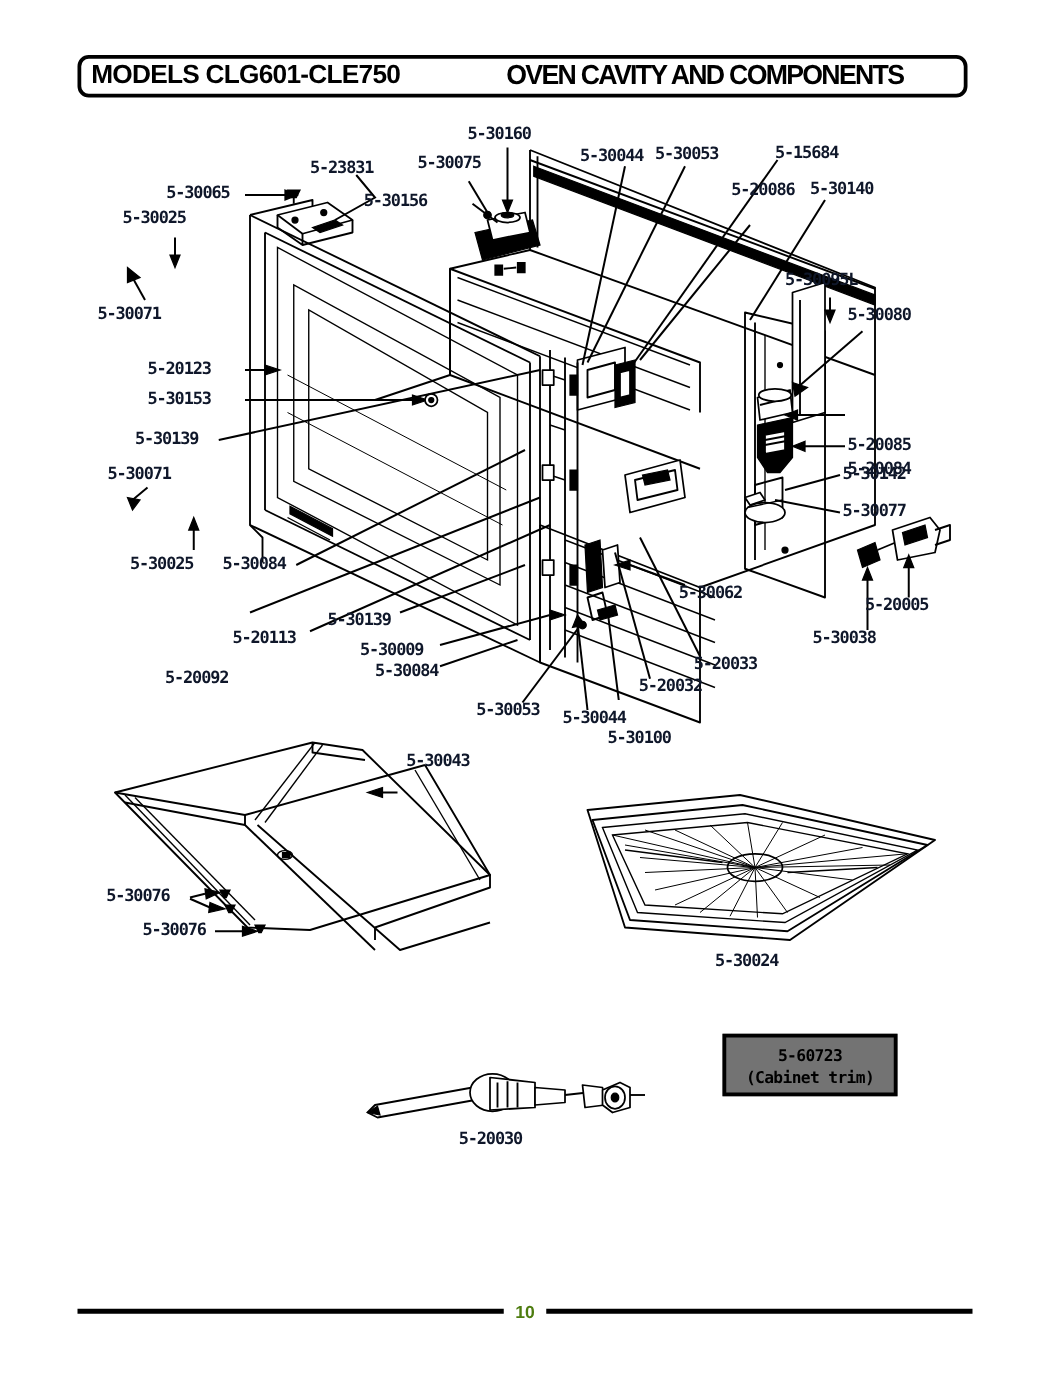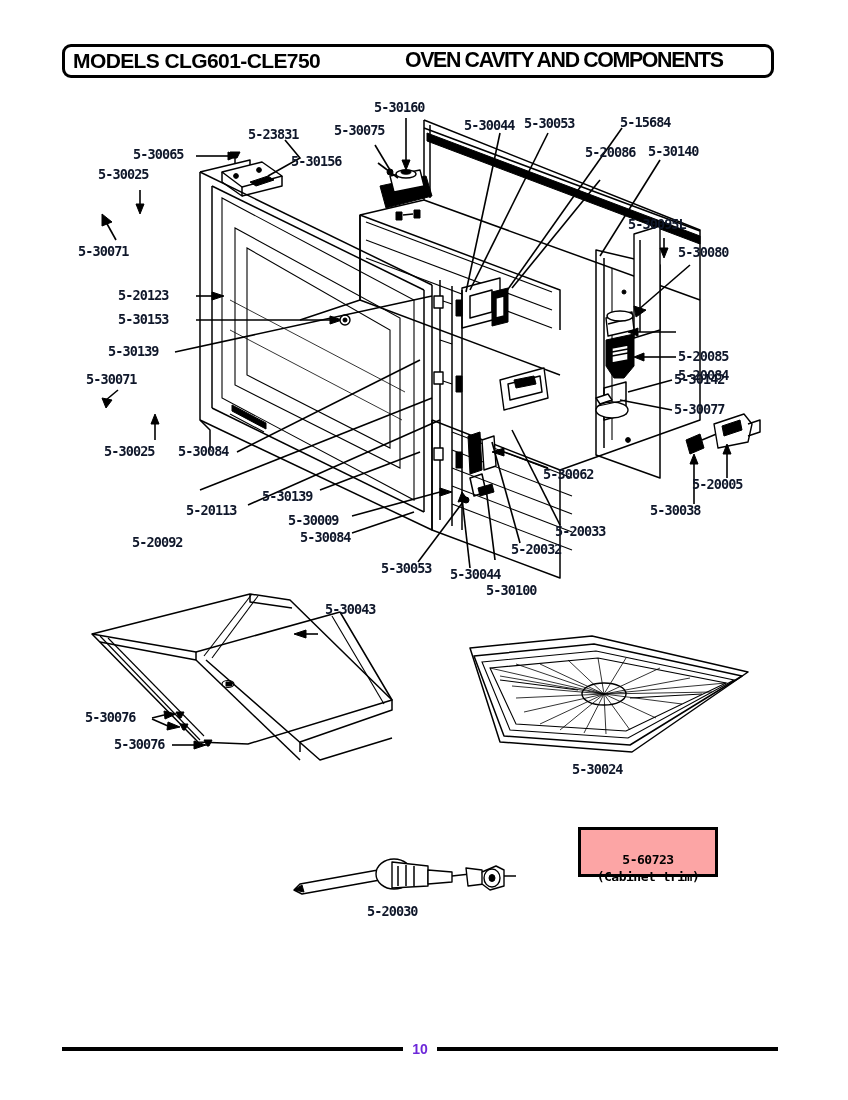--- a/index.html
+++ b/index.html
@@ -118,24 +118,24 @@
   }
 
   
   #trim-box {
     position: absolute;
     left: 578px;
     top: 827px;
     width: 140px;
     height: 50px;
     border: 3px solid #000;
-    background: #fca5a5;
+    background: #737373;
     box-sizing: border-box;
     text-align: center;
-    padding-top: 21px;
+    padding-top: 7px;
   }
   #trim-box .tl {
     font-family: "DejaVu Sans Mono", monospace;
     font-weight: bold;
     font-size: 13px;
     letter-spacing: -0.5px;
     line-height: 17px;
     color: #000;
   }
 
@@ -152,21 +152,21 @@
   #footer .rule {
     flex: 1 1 auto;
     height: 4px;
     background: #000;
   }
   #page-num {
     font-family: "Liberation Sans", sans-serif;
     font-weight: bold;
     font-size: 14px;
     padding: 0 9px;
-    color: #6d28d9;
+    color: #4d7c0f;
     line-height: 1;
   }
 </style>
 </head>
 <body>
 
 <div id="page">
 
   <div id="title-bar">
     <div class="tb-inner">

